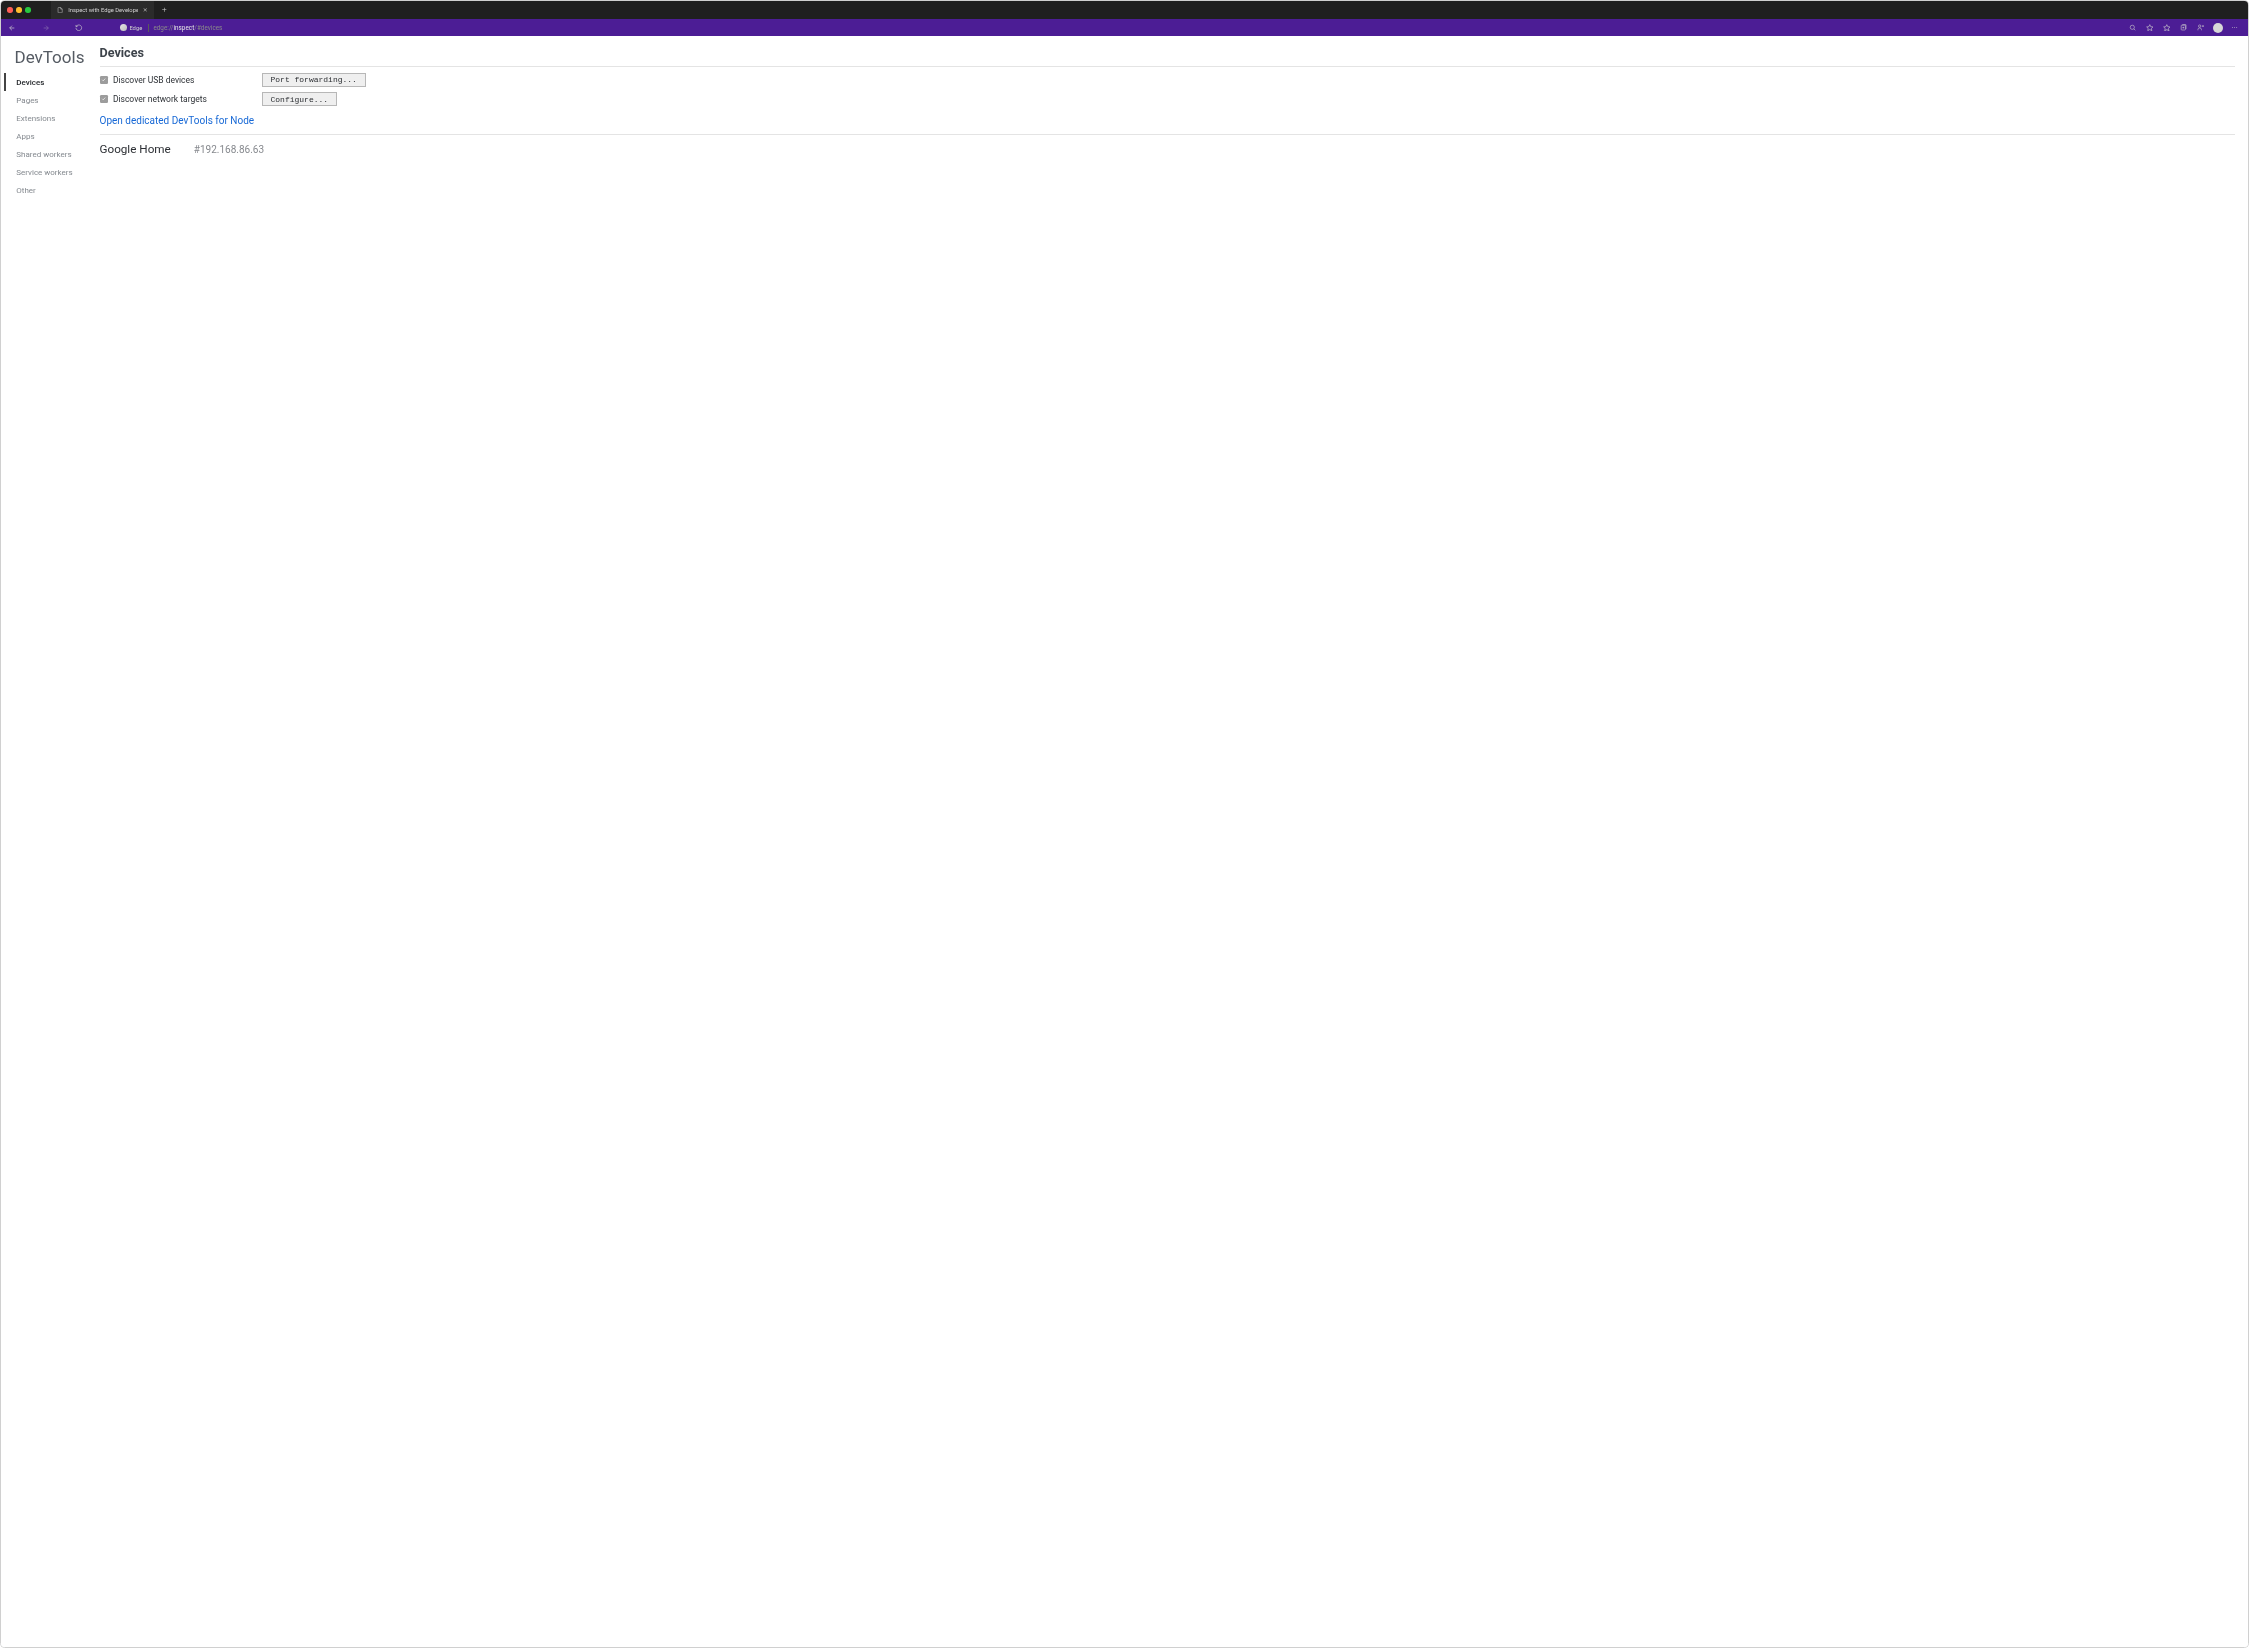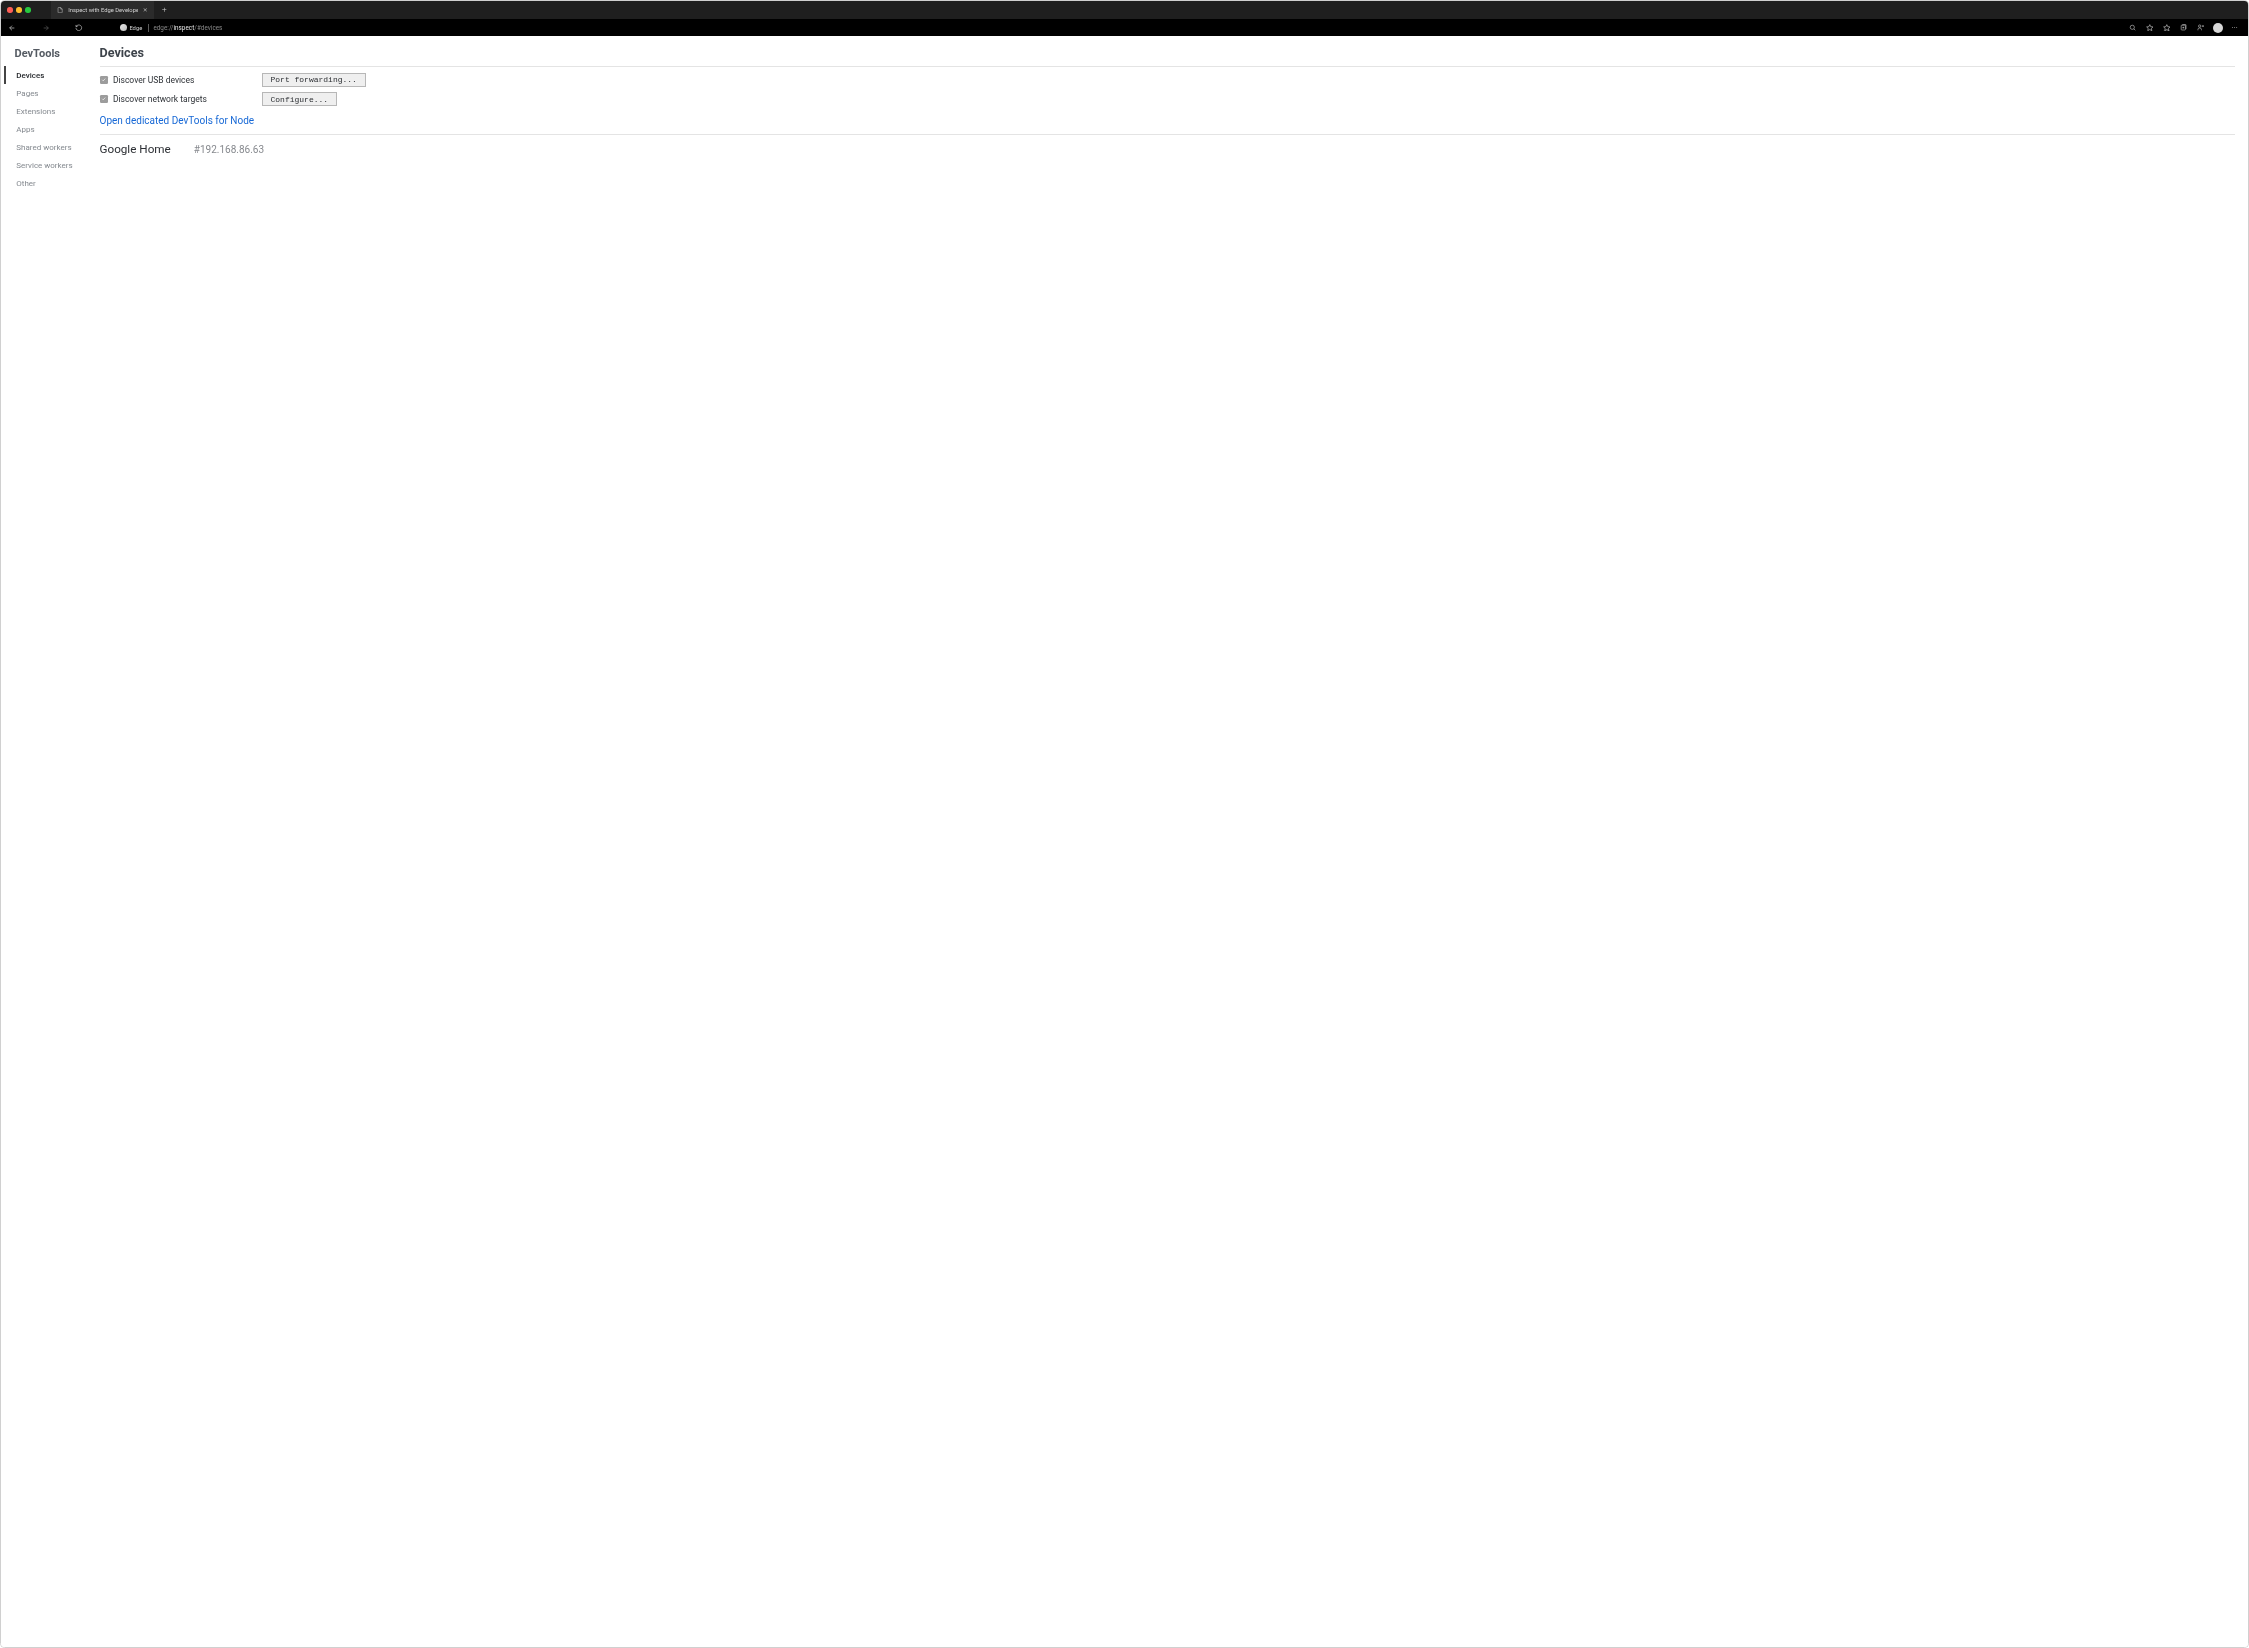--- a/index.html
+++ b/index.html
@@ -11,37 +11,37 @@
   .traffic { display:flex; gap:3.6px; padding:0 4.5px 0 2.7px; }
   .dot { width:5.4px; height:5.4px; border-radius:50%; }
   .dot.red{background:#ff5f56;} .dot.yellow{background:#ffbd2e;} .dot.green{background:#27c93f;}
   .tab { display:flex; align-items:center; gap:4.5px; height:100%; padding:0 6.3px; margin-left:16px; background:#2b2b2b; color:#d4d4d4; font-size:5.8px; max-width:103px; }
   .tab .doc-icon svg { display:block; }
   .tab-title { white-space:nowrap; overflow:hidden; text-overflow:clip; max-width:70px; }
   .tab-close { color:#bcbcbc; font-size:5.8px; }
   .newtab { color:#c9c9c9; padding:0 6.3px; font-size:8px; line-height:1; }
 
   
-  .toolbar { height:17px; background:#000000; display:flex; align-items:center; padding:0 4.5px; gap:20px; }
+  .toolbar { height:17px; background:#4c1d95; display:flex; align-items:center; padding:0 4.5px; gap:20px; }
   .nav-btn { width:13.5px; height:13.5px; display:flex; align-items:center; justify-content:center; color:#d0d0d0; }
   .address-wrap { flex:1; display:flex; align-items:center; gap:5.4px; padding-left:13.5px; }
   .edge-badge { display:flex; align-items:center; gap:2.7px; color:#cfcfcf; font-size:5.8px; }
   .edge-icon { width:7.2px;height:7.2px;border-radius:50%;background:linear-gradient(135deg,#e6e6e6,#bdbdbd);display:inline-block; }
   .vdiv { width:0.4px; height:8px; background:#5a5a5a; }
   .url { font-size:6.3px; letter-spacing:0.04px; }
   .url .dim { color:#8a8a8a; }
   .url .bright { color:#e6e6e6; }
   .right-icons { display:flex; align-items:center; gap:3.6px; padding-right:1.8px; }
   .ri { width:13.5px;height:13.5px;display:flex;align-items:center;justify-content:center;color:#d0d0d0; }
   .avatar { width:10px;height:10px;border-radius:50%;background:#d7d7d7; }
 
   
   .content { flex:1; display:flex; overflow:auto; background:#fff; }
   .sidebar { width:94px; padding:10.8px 0 0 2.7px; position:relative; }
-  .brand { font-size:11px; color:#555b63; padding:0 0 6.3px 10.8px;font-weight:bold; }
+  .brand { font-size:17px; color:#555b63; padding:0 0 6.3px 10.8px; }
   .side-list { list-style:none; }
   .side-item { padding:4.5px 0 4.5px 12.6px; font-size:8px; color:#84898f; cursor:pointer; position:relative; }
   .side-item.active { color:#25282c; font-weight:500; }
   .side-indicator { position:absolute; left:0; top:0; bottom:0; width:2.7px; background:#444; display:none; }
   .side-item.active .side-indicator { display:block; }
 
   .main { flex:1; padding:9px 13.5px 13.5px 4.5px; }
   .page-title { font-size:12.6px; color:#3d434a; padding-bottom:6.3px; }
   hr.sep { border:none; border-top:0.4px solid #e4e4e4; margin:0 0 5.4px 0; }
   .opt-row { display:flex; align-items:center; gap:9px; margin:3.6px 0 4.5px; }

